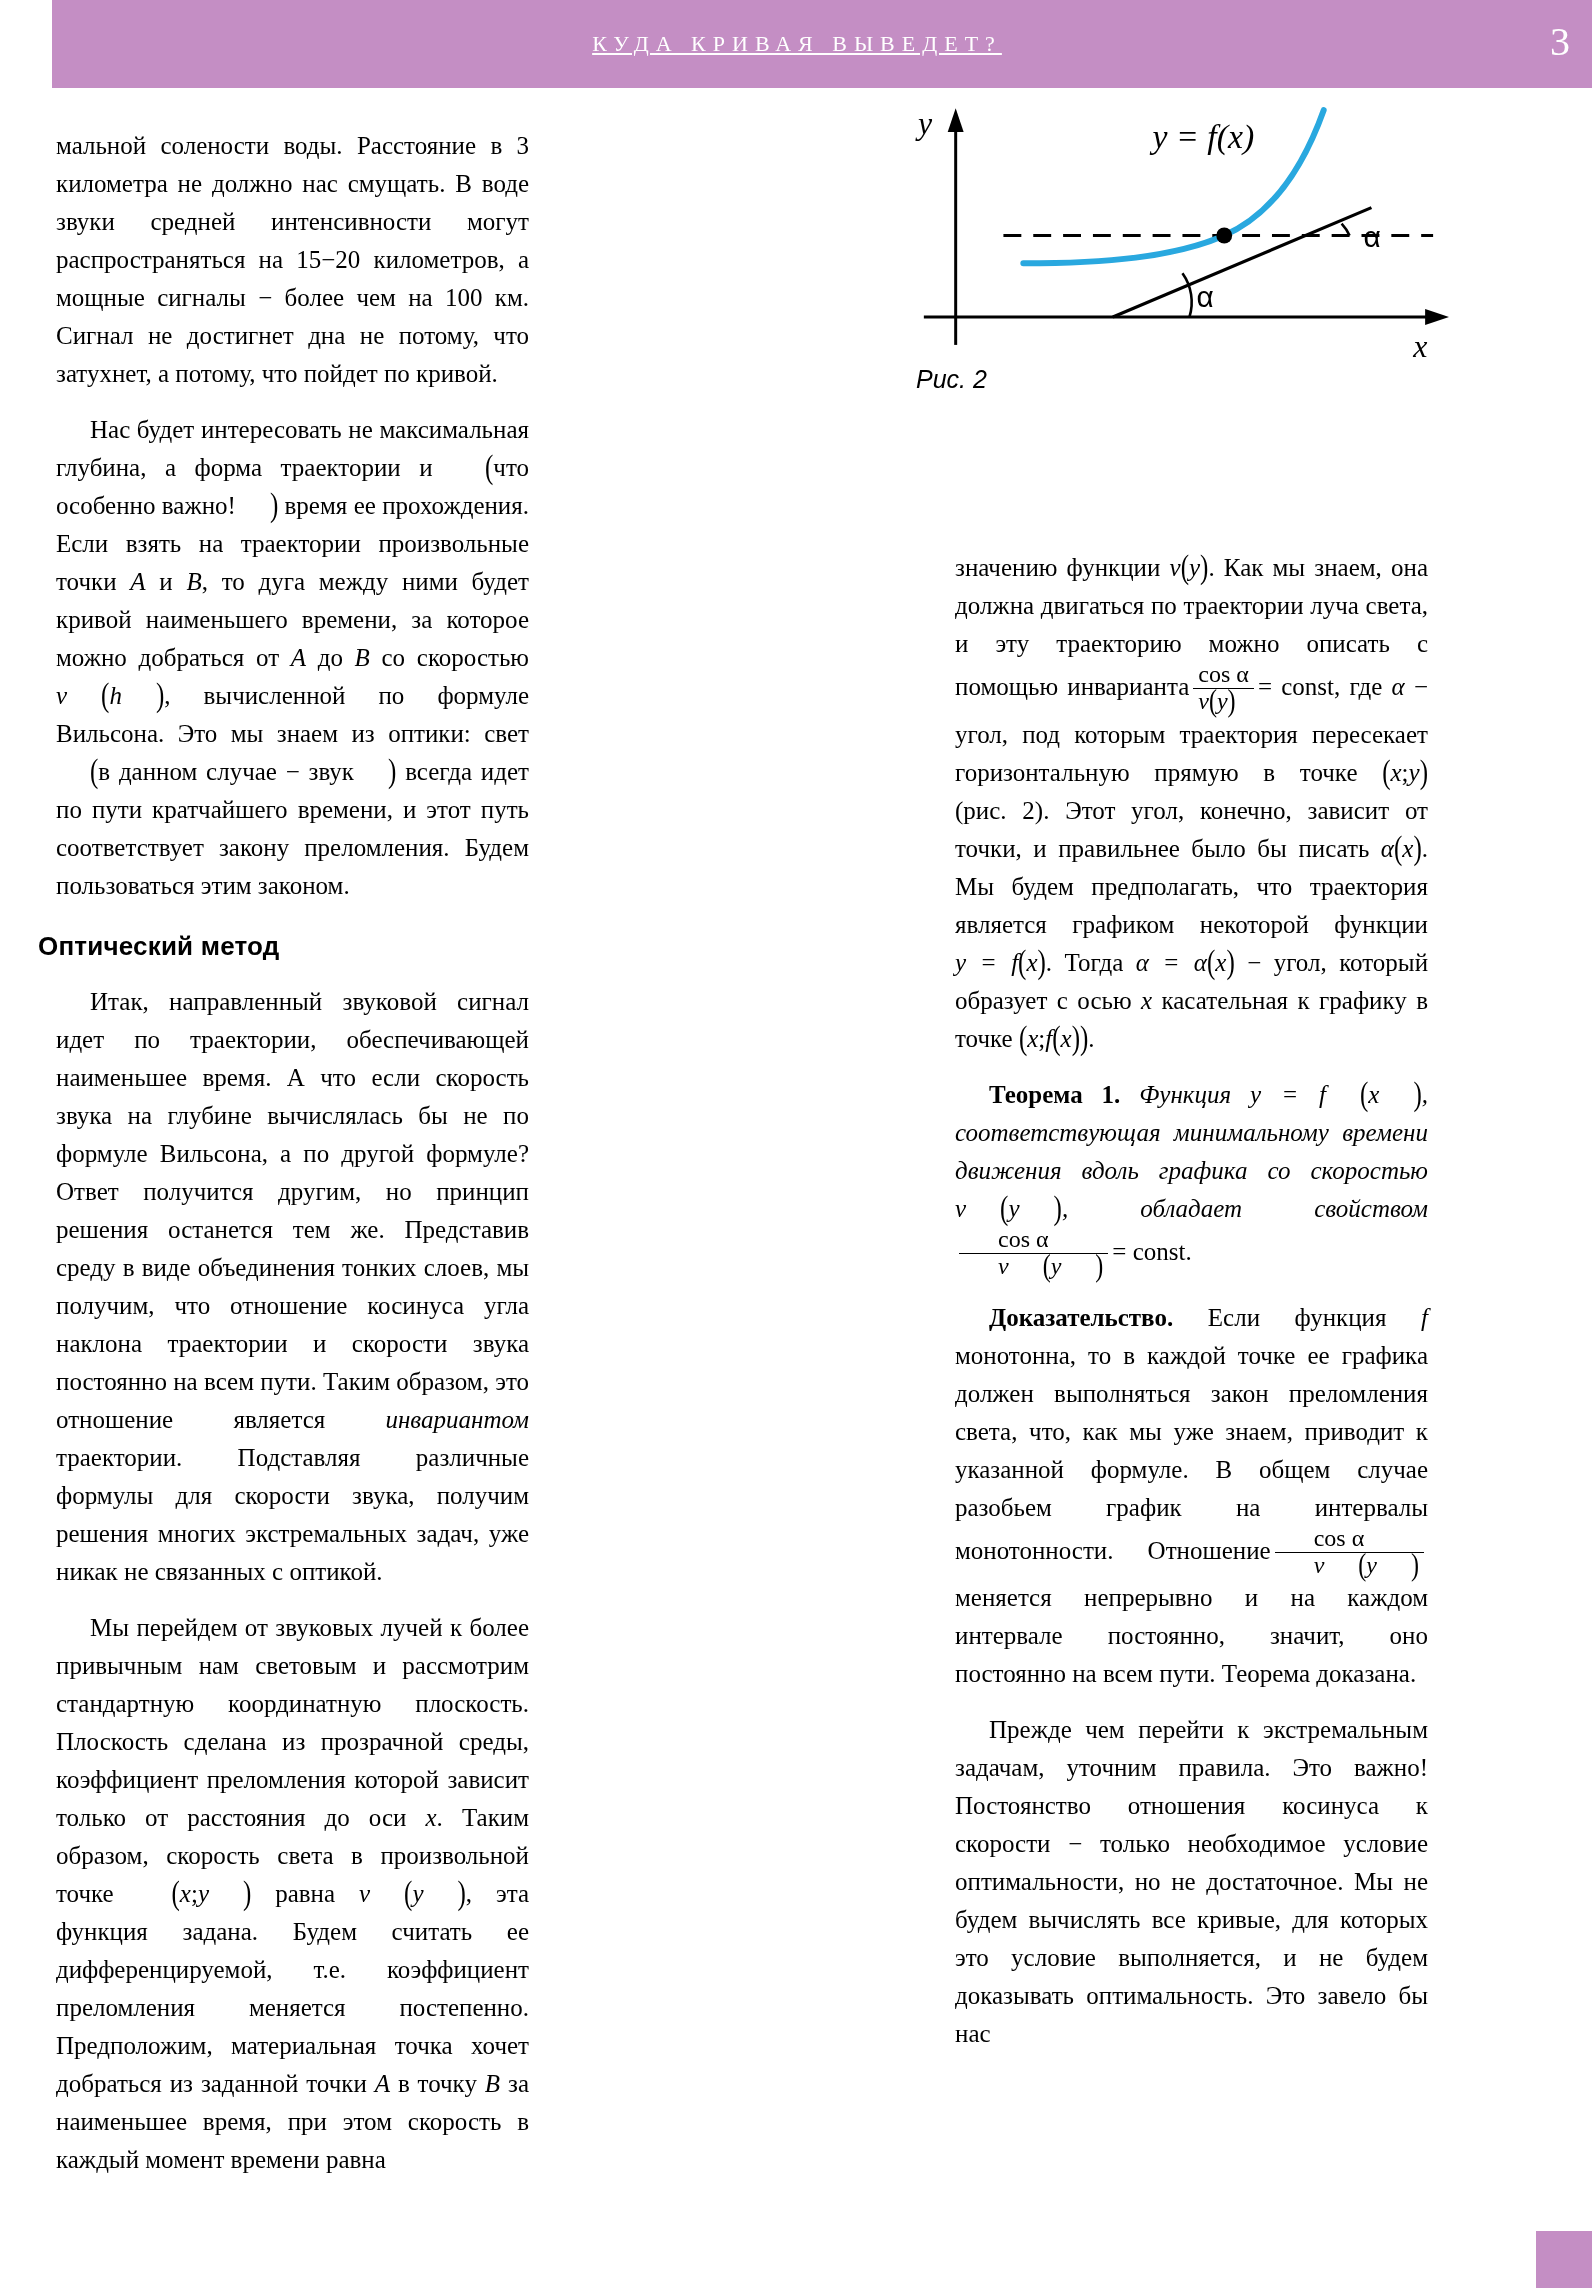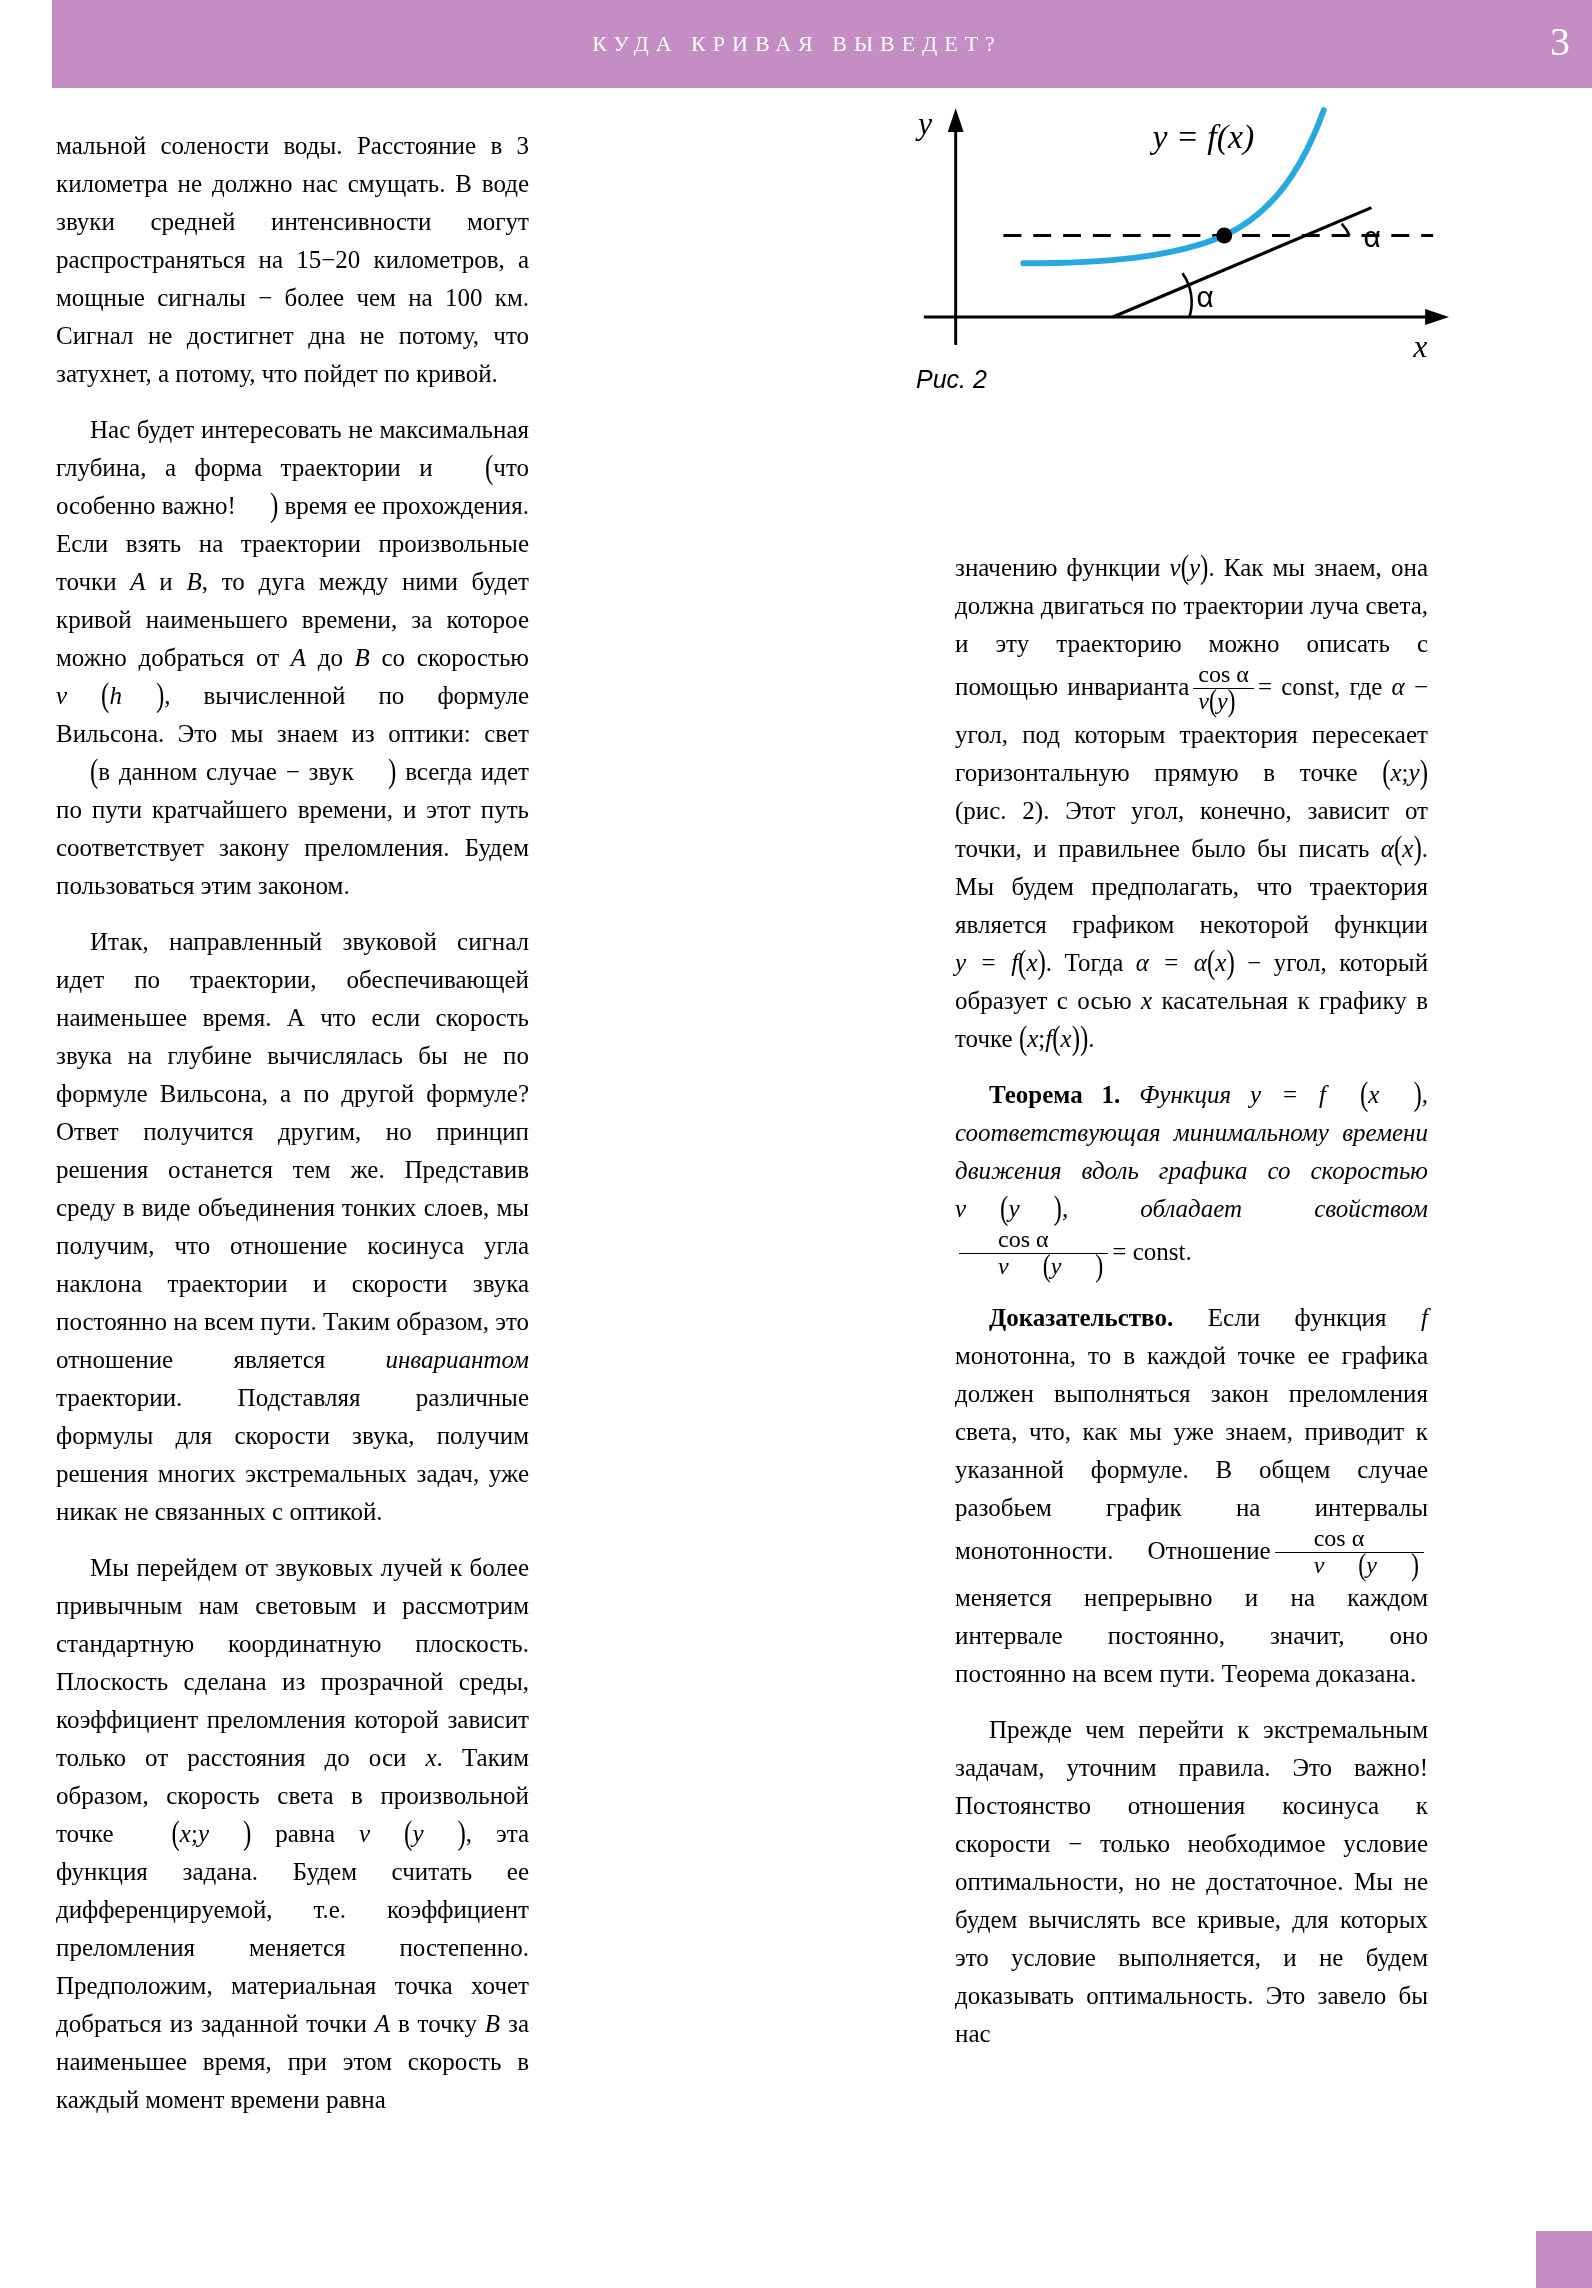--- a/index.html
+++ b/index.html
@@ -32,20 +32,21 @@
     height: 88px;
     line-height: 88px;
     text-align: center;
     color: #ffffff;
     font-family: "Liberation Serif", "DejaVu Serif", serif;
     font-size: 22px;
     letter-spacing: 7px;
     font-weight: 400;
     text-indent: 7px;
     white-space: nowrap;
+    text-decoration: underline;
   }
   .header-folio {
     position: absolute;
     right: 22px;
     top: 0;
     height: 88px;
     line-height: 84px;
     color: #ffffff;
     font-family: "Liberation Serif", "DejaVu Serif", serif;
     font-size: 40px;
@@ -151,20 +152,21 @@
   <div class="header-title">КУДА КРИВАЯ ВЫВЕДЕТ?</div>
   <div class="header-folio">3</div>
 </div>
 
 <div class="col col-left">
 
   <p class="noind">мальной солености воды. Расстояние в 3 километра не должно нас смущать. В воде звуки средней интенсивности могут рас­пространяться на 15−20 километров, а мощные сигналы − более чем на 100 км. Сигнал не достигнет дна не потому, что затухнет, а потому, что пойдет по кривой.</p>
 
   <p class="ind">Нас будет интересовать не максималь­ная глубина, а форма траектории и <span class="bigpar">(</span>что особенно важно!<span class="bigpar">)</span> время ее прохождения. Если взять на траектории произвольные точки <span class="mi">A</span> и <span class="mi">B</span>, то дуга между ними будет кривой наименьшего времени, за которое можно добраться от <span class="mi">A</span> до <span class="mi">B</span> со скоростью <span class="nbsp"><span class="mi">v</span><span class="bigpar">(</span><span class="mi">h</span><span class="bigpar">)</span></span>, вычисленной по формуле Вильсона. Это мы знаем из оптики: свет <span class="bigpar">(</span>в данном случае − звук<span class="bigpar">)</span> всегда идет по пути крат­чайшего времени, и этот путь соответству­ет закону преломления. Будем пользо­ваться этим законом.</p>
 
+  <p class="section-head">Оптический метод</p>
 
   <p class="ind">Итак, направленный звуковой сигнал идет по траектории, обеспечивающей наи­меньшее время. А что если скорость звука на глубине вычислялась бы не по формуле Вильсона, а по другой формуле? Ответ получится другим, но принцип решения останется тем же. Представив среду в виде объединения тонких слоев, мы получим, что отношение косинуса угла наклона тра­ектории и скорости звука постоянно на всем пути. Таким образом, это отношение явля­ется <span class="ital">инвариантом</span> траектории. Подставляя различные формулы для скорости звука, получим решения многих экстремальных задач, уже никак не связанных с оптикой.</p>
 
   <p class="ind">Мы перейдем от звуковых лучей к более привычным нам световым и рассмотрим стандартную координатную плоскость. Плоскость сделана из прозрачной среды, коэффициент преломления которой зави­сит только от расстояния до оси <span class="mi">x</span>. Таким образом, скорость света в произвольной точке <span class="nbsp"><span class="bigpar">(</span><span class="mi">x</span>;<span class="mi">y</span><span class="bigpar">)</span></span> равна <span class="nbsp"><span class="mi">v</span><span class="bigpar">(</span><span class="mi">y</span><span class="bigpar">)</span></span>, эта функция зада­на. Будем считать ее дифференцируемой, т.е. коэффициент преломления меняется постепенно. Предположим, материальная точка хочет добраться из заданной точки <span class="mi">A</span> в точку <span class="mi">B</span> за наименьшее время, при этом скорость в каждый момент времени равна</p>
 
 </div>
 
 <div class="figure">
   <svg width="557" height="279" viewBox="0 0 560 280">
 

